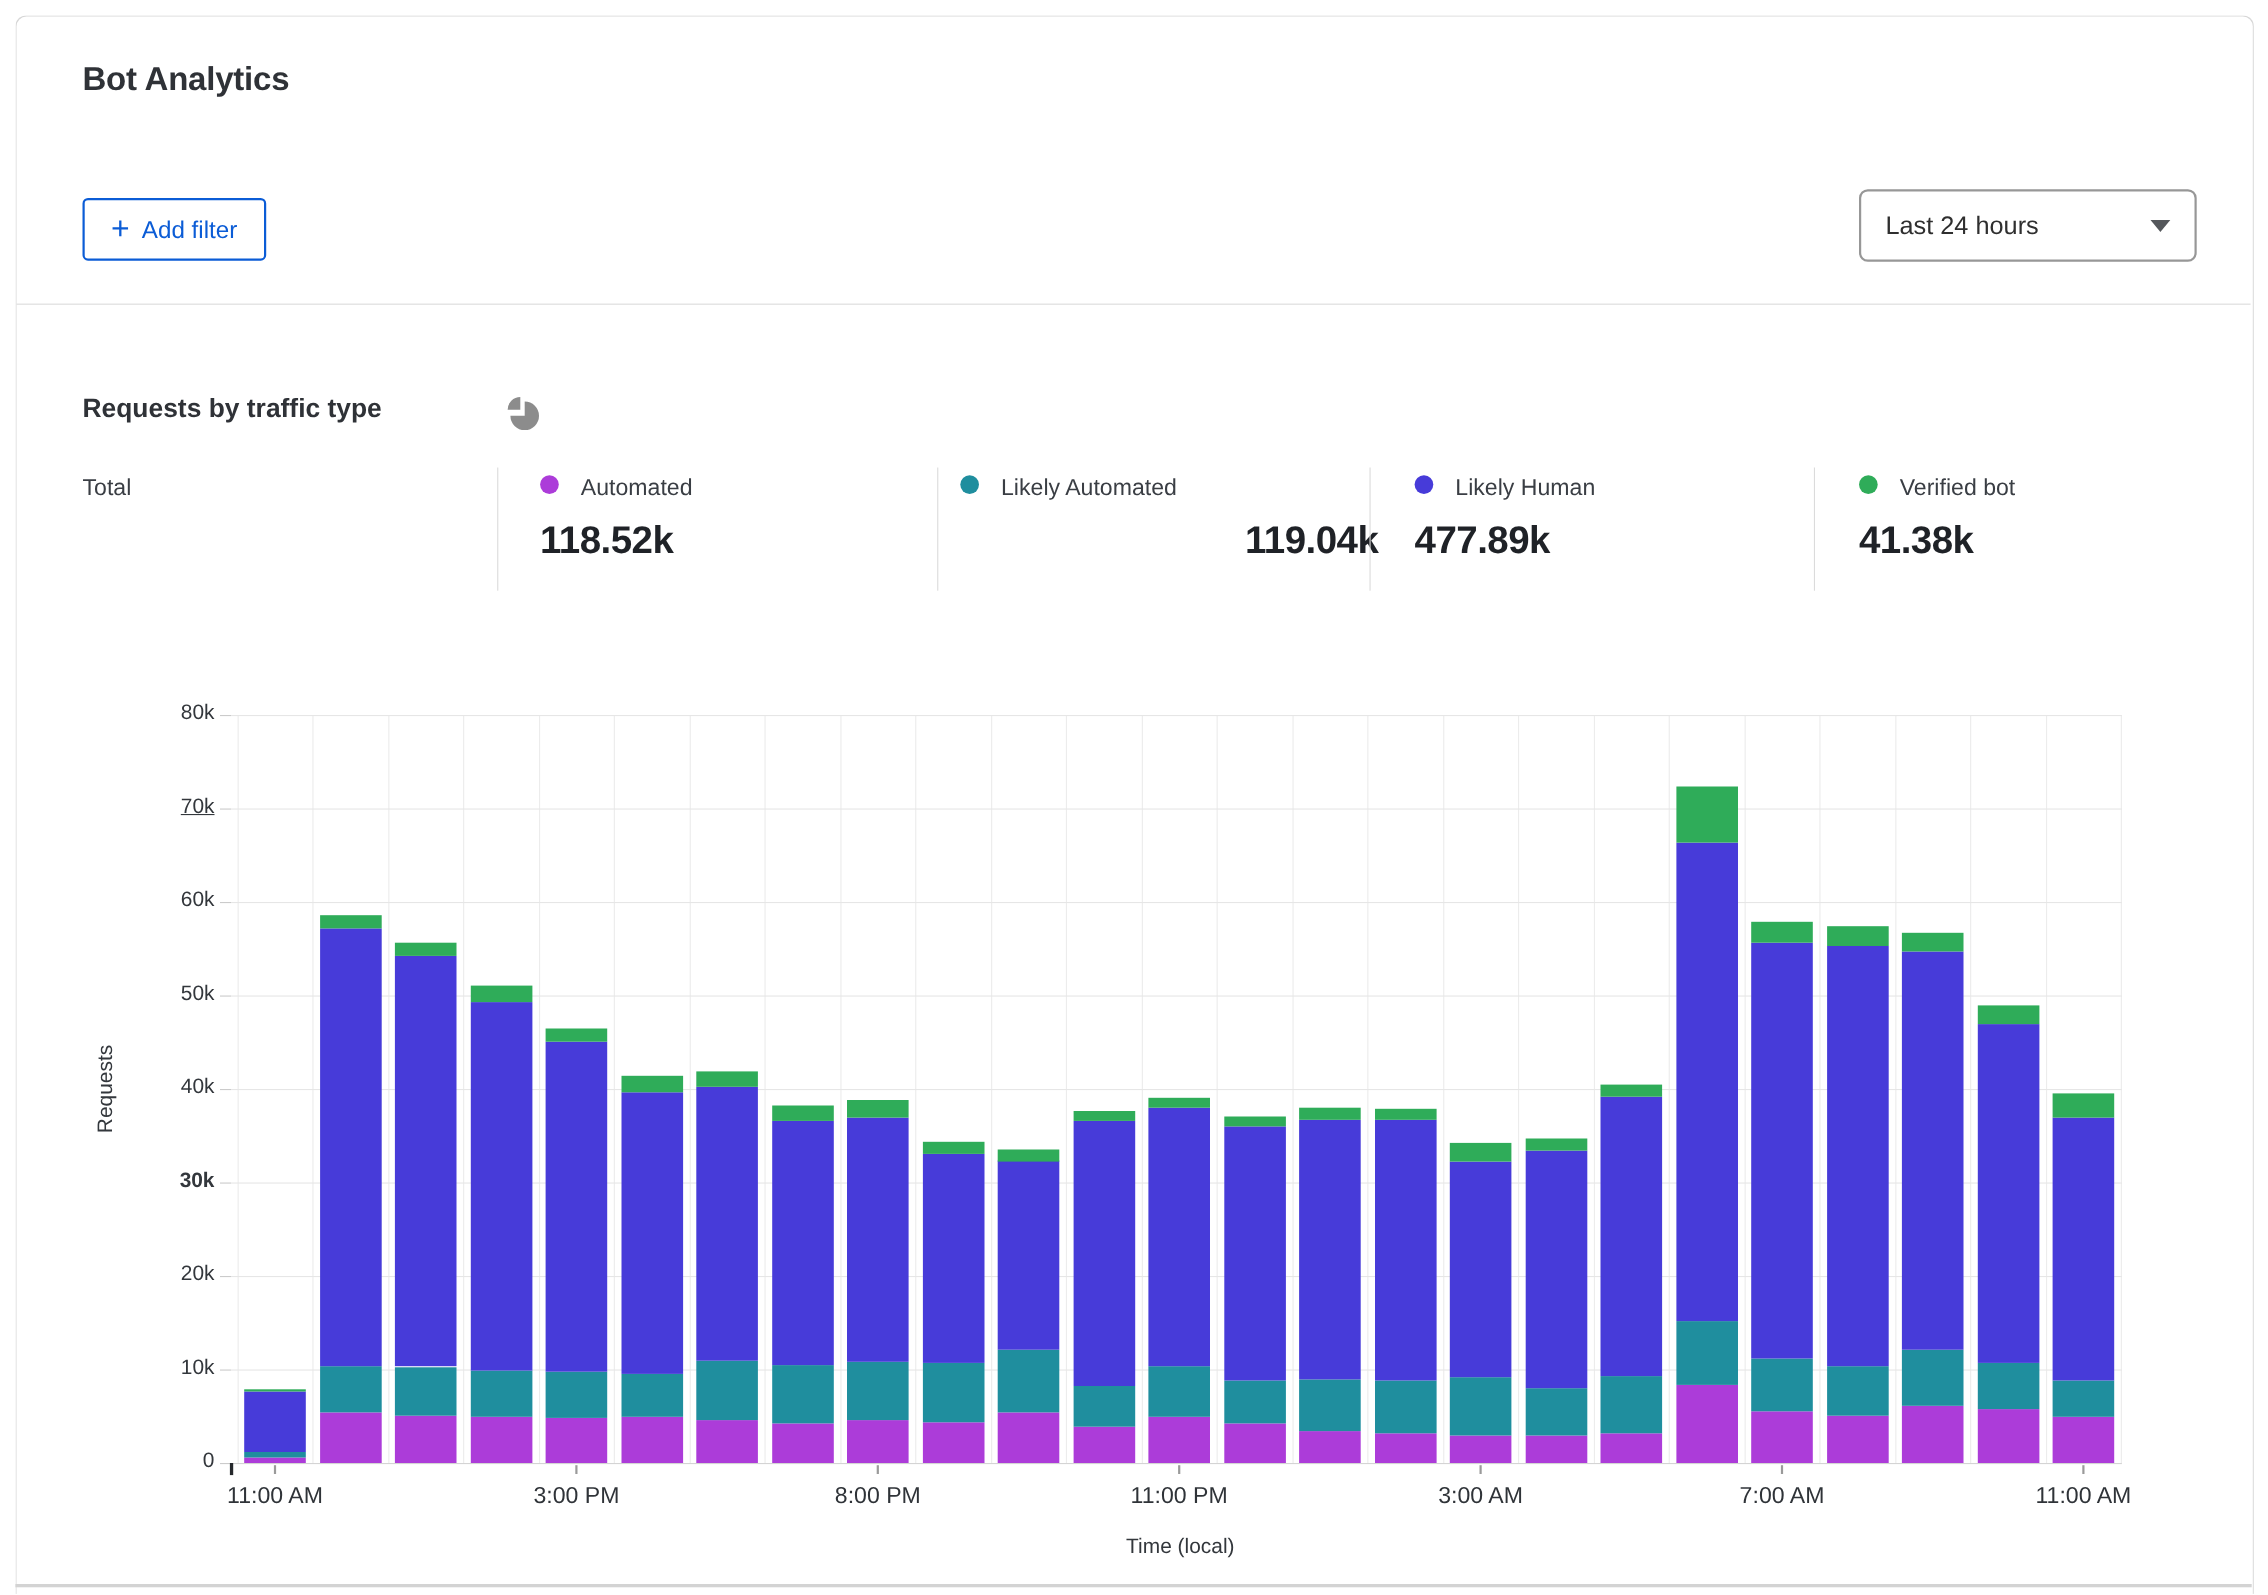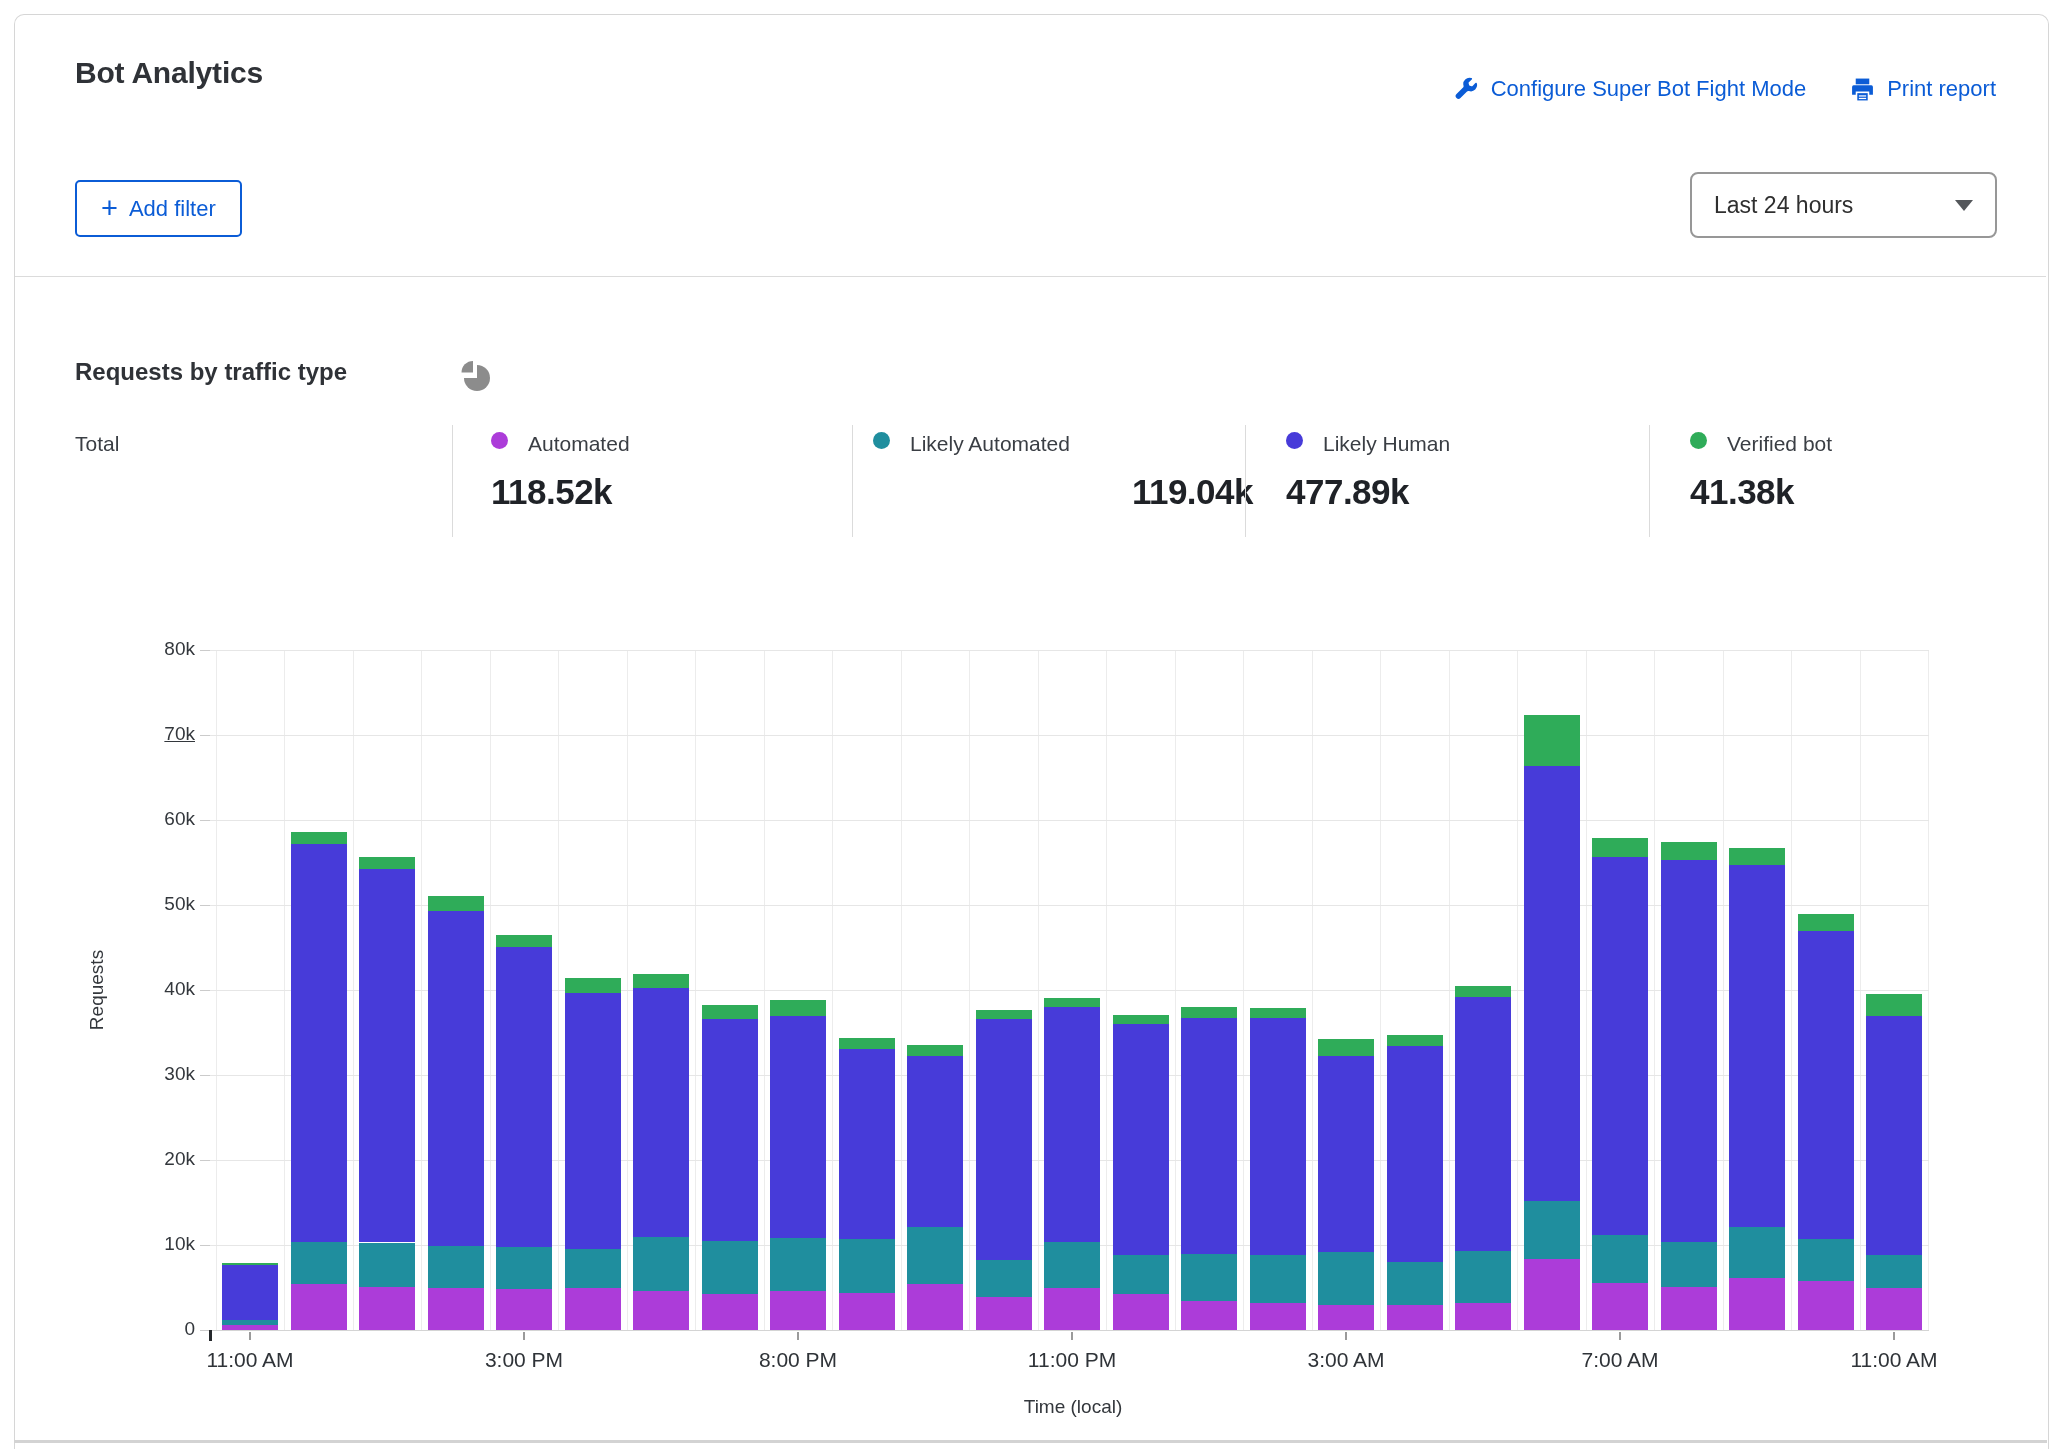--- a/index.html
+++ b/index.html
@@ -60,40 +60,20 @@
 </style>
 </head>
 <body>
 
 <div class="stage">
 
   <div class="card-border"></div>
 
   <div class="page-title">Bot Analytics</div>
 
-  <div class="top-links">
-    <a class="link">
-      <svg width="25" height="25" viewBox="0 0 24 24">
-        <path fill="#0B5CD6" d="M21.9 6.1a.8.8 0 0 0-1.35-.33l-2.75 2.76a1 1 0 0 1-.98.26l-1.63-.46a1 1 0 0 1-.69-.69l-.46-1.63a1 1 0 0 1 .26-.98l2.76-2.75A.8.8 0 0 0 16.73 1a5.95 5.95 0 0 0-7.6 7.23c.18.67.06 1.38-.43 1.87l-6.3 6.3a2.68 2.68 0 1 0 3.8 3.8l6.3-6.3c.49-.49 1.2-.61 1.87-.43a5.95 5.95 0 0 0 7.53-7.37z"></path>
-      </svg>
-      <span>Configure Super Bot Fight Mode</span>
-    </a>
-    <a class="link">
-      <svg width="25" height="25" viewBox="0 0 24 24">
-        <g fill="#0B5CD6">
-          <rect x="5.5" y="1.5" width="13" height="5.5"></rect>
-          <path d="M3.5 8h17A1.5 1.5 0 0 1 22 9.5v7.5h-3.5v-3h-13v3H2V9.5A1.5 1.5 0 0 1 3.5 8z"></path>
-          <rect x="7" y="15.5" width="10" height="7"></rect>
-        </g>
-        <rect x="8.5" y="17.6" width="7" height="1.2" fill="#fff"></rect>
-        <rect x="8.5" y="20" width="7" height="1.2" fill="#fff"></rect>
-      </svg>
-      <span>Print report</span>
-    </a>
-  </div>
 
   <button class="add-filter">
     <span class="plus">+</span>
     <span>Add filter</span>
   </button>
 
   <div class="dropdown">
     <span>Last 24 hours</span>
     <span class="caret"></span>
   </div>
@@ -174,21 +154,21 @@
       <div class="ydash" style="top: 680px;"></div>
       <div class="ytick" style="top: 668px;">0</div>
       <div class="hgrid" style="top: 595px;"></div>
       <div class="ydash" style="top: 595px;"></div>
       <div class="ytick" style="top: 583px;">10k</div>
       <div class="hgrid" style="top: 510px;"></div>
       <div class="ydash" style="top: 510px;"></div>
       <div class="ytick" style="top: 498px;">20k</div>
       <div class="hgrid" style="top: 425px;"></div>
       <div class="ydash" style="top: 425px;"></div>
-      <div class="ytick" style="top: 413px;">30k</div>
+      <div class="ytick" style="top: 413px; font-weight: bold;">30k</div>
       <div class="hgrid" style="top: 340px;"></div>
       <div class="ydash" style="top: 340px;"></div>
       <div class="ytick" style="top: 328px;">40k</div>
       <div class="hgrid" style="top: 255px;"></div>
       <div class="ydash" style="top: 255px;"></div>
       <div class="ytick" style="top: 243px;">50k</div>
       <div class="hgrid" style="top: 170px;"></div>
       <div class="ydash" style="top: 170px;"></div>
       <div class="ytick" style="top: 158px;">60k</div>
       <div class="hgrid" style="top: 85px;"></div>

